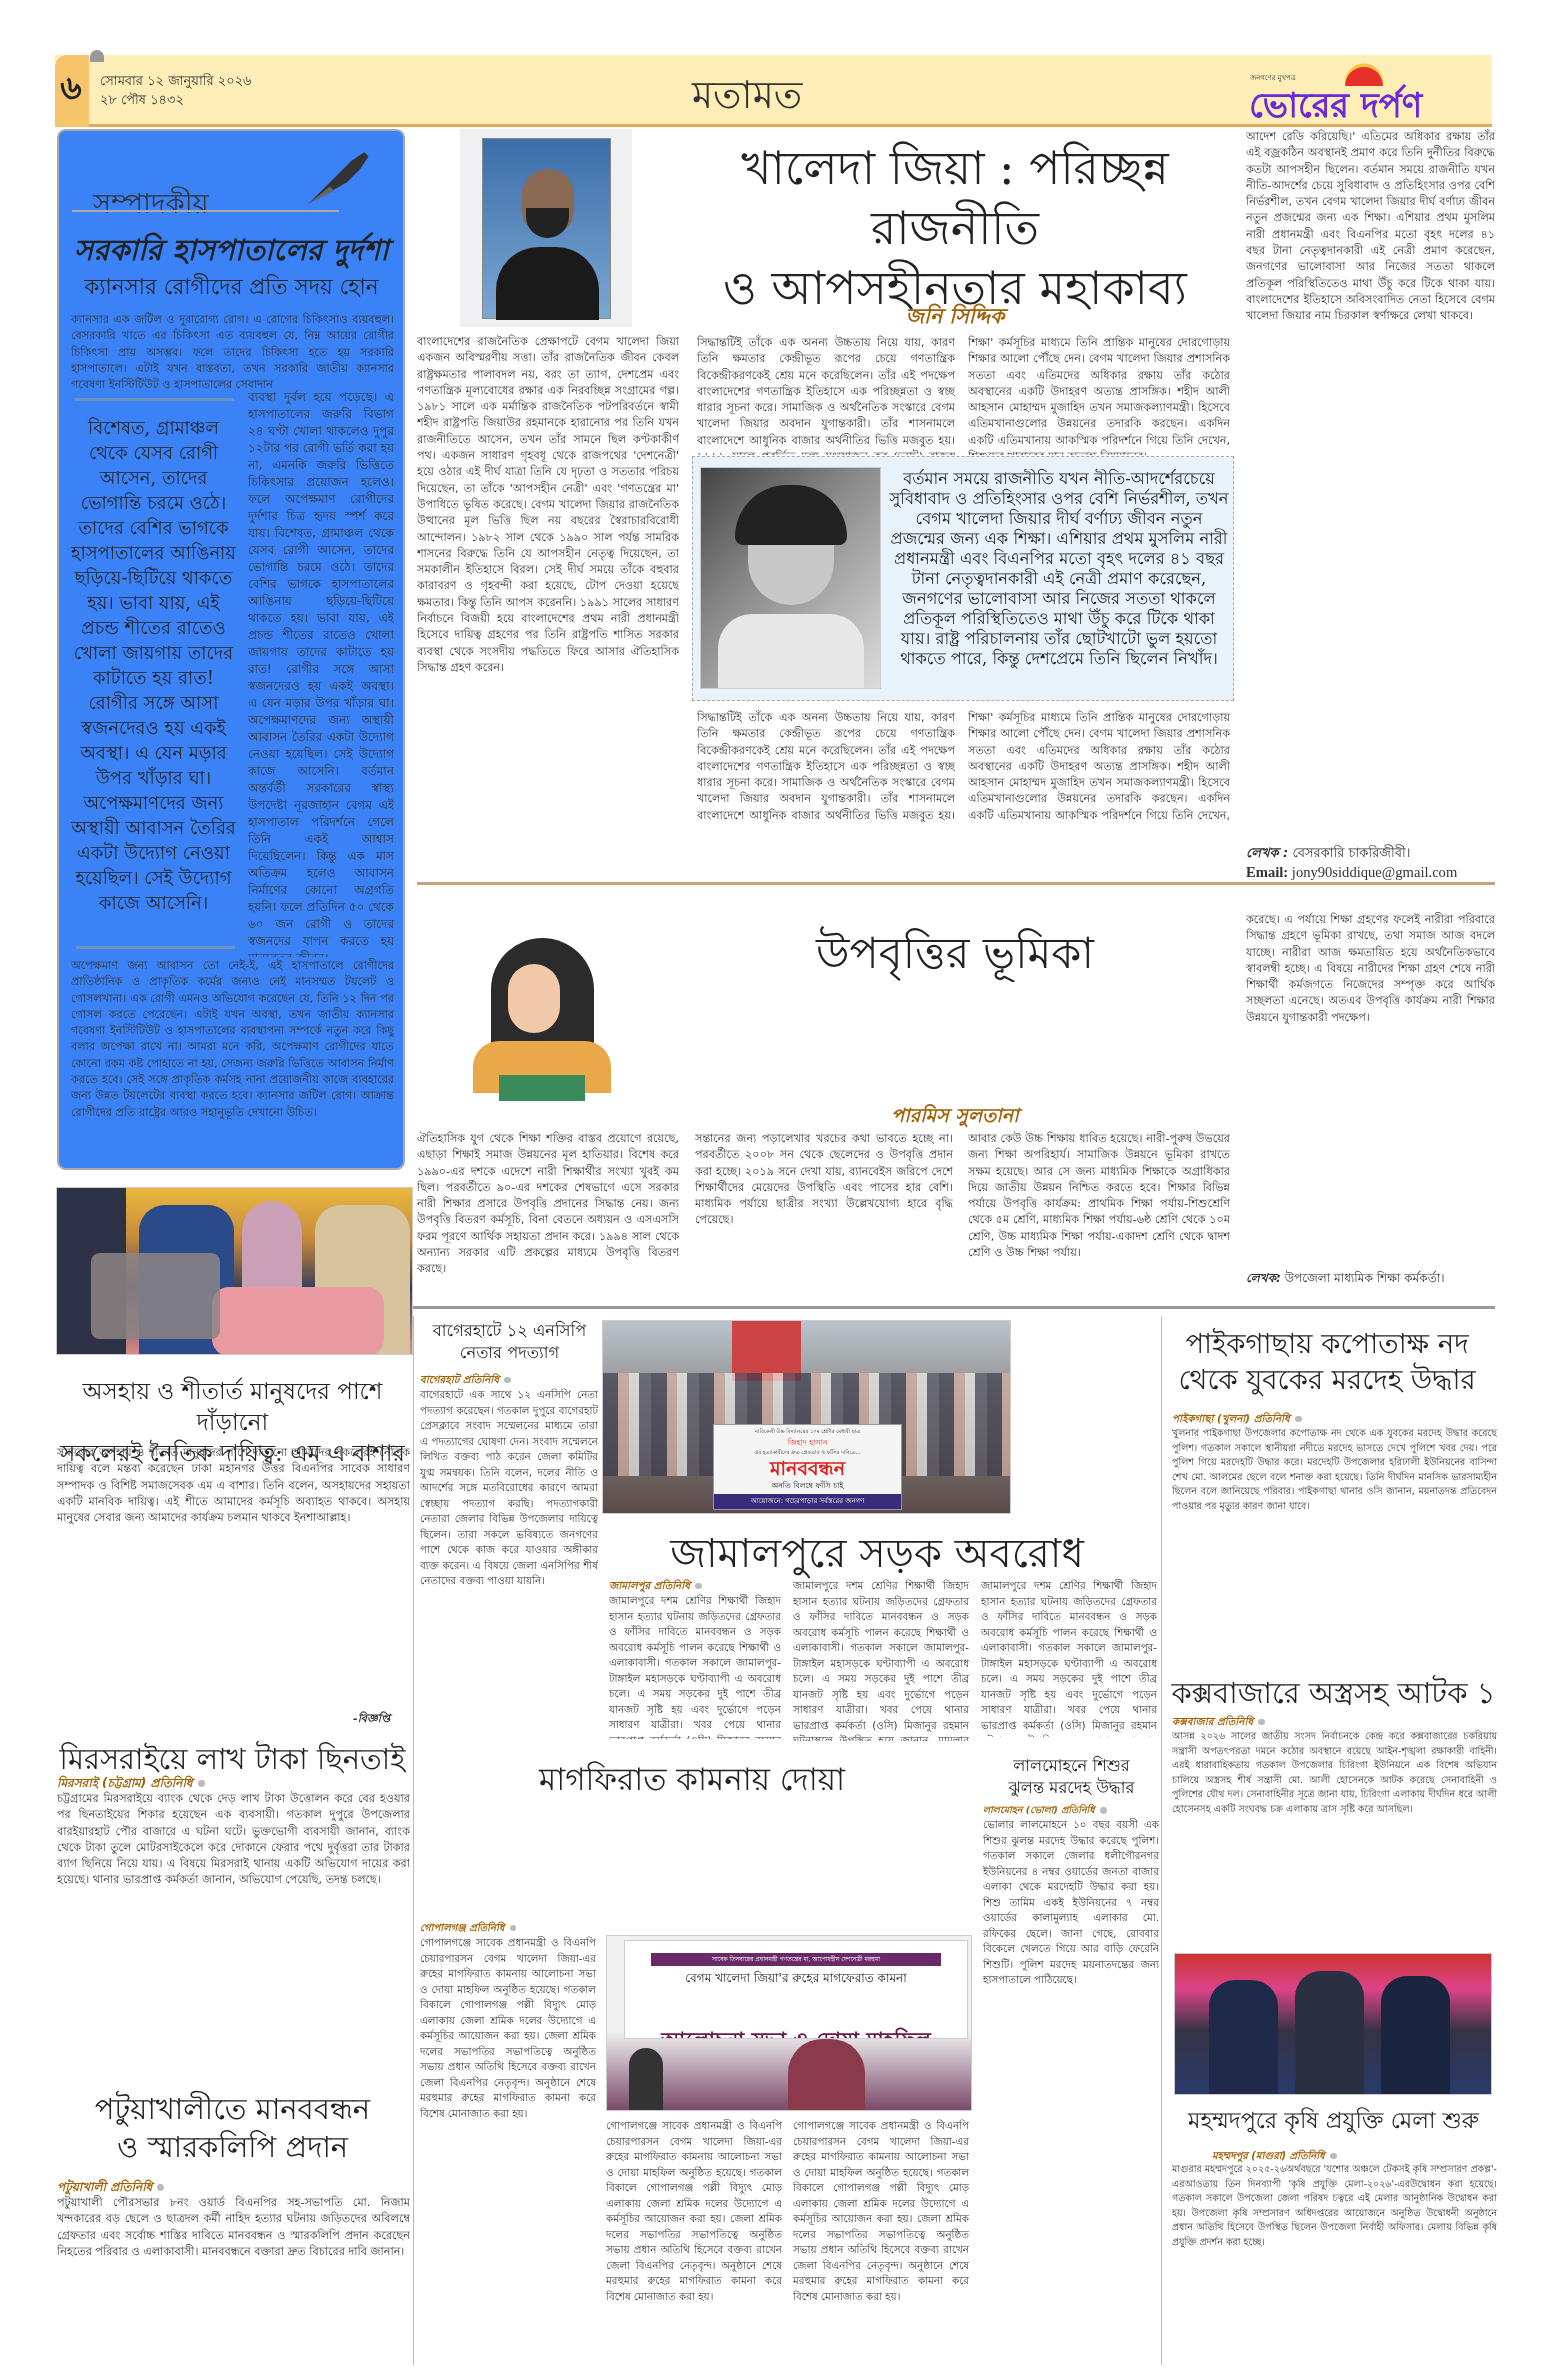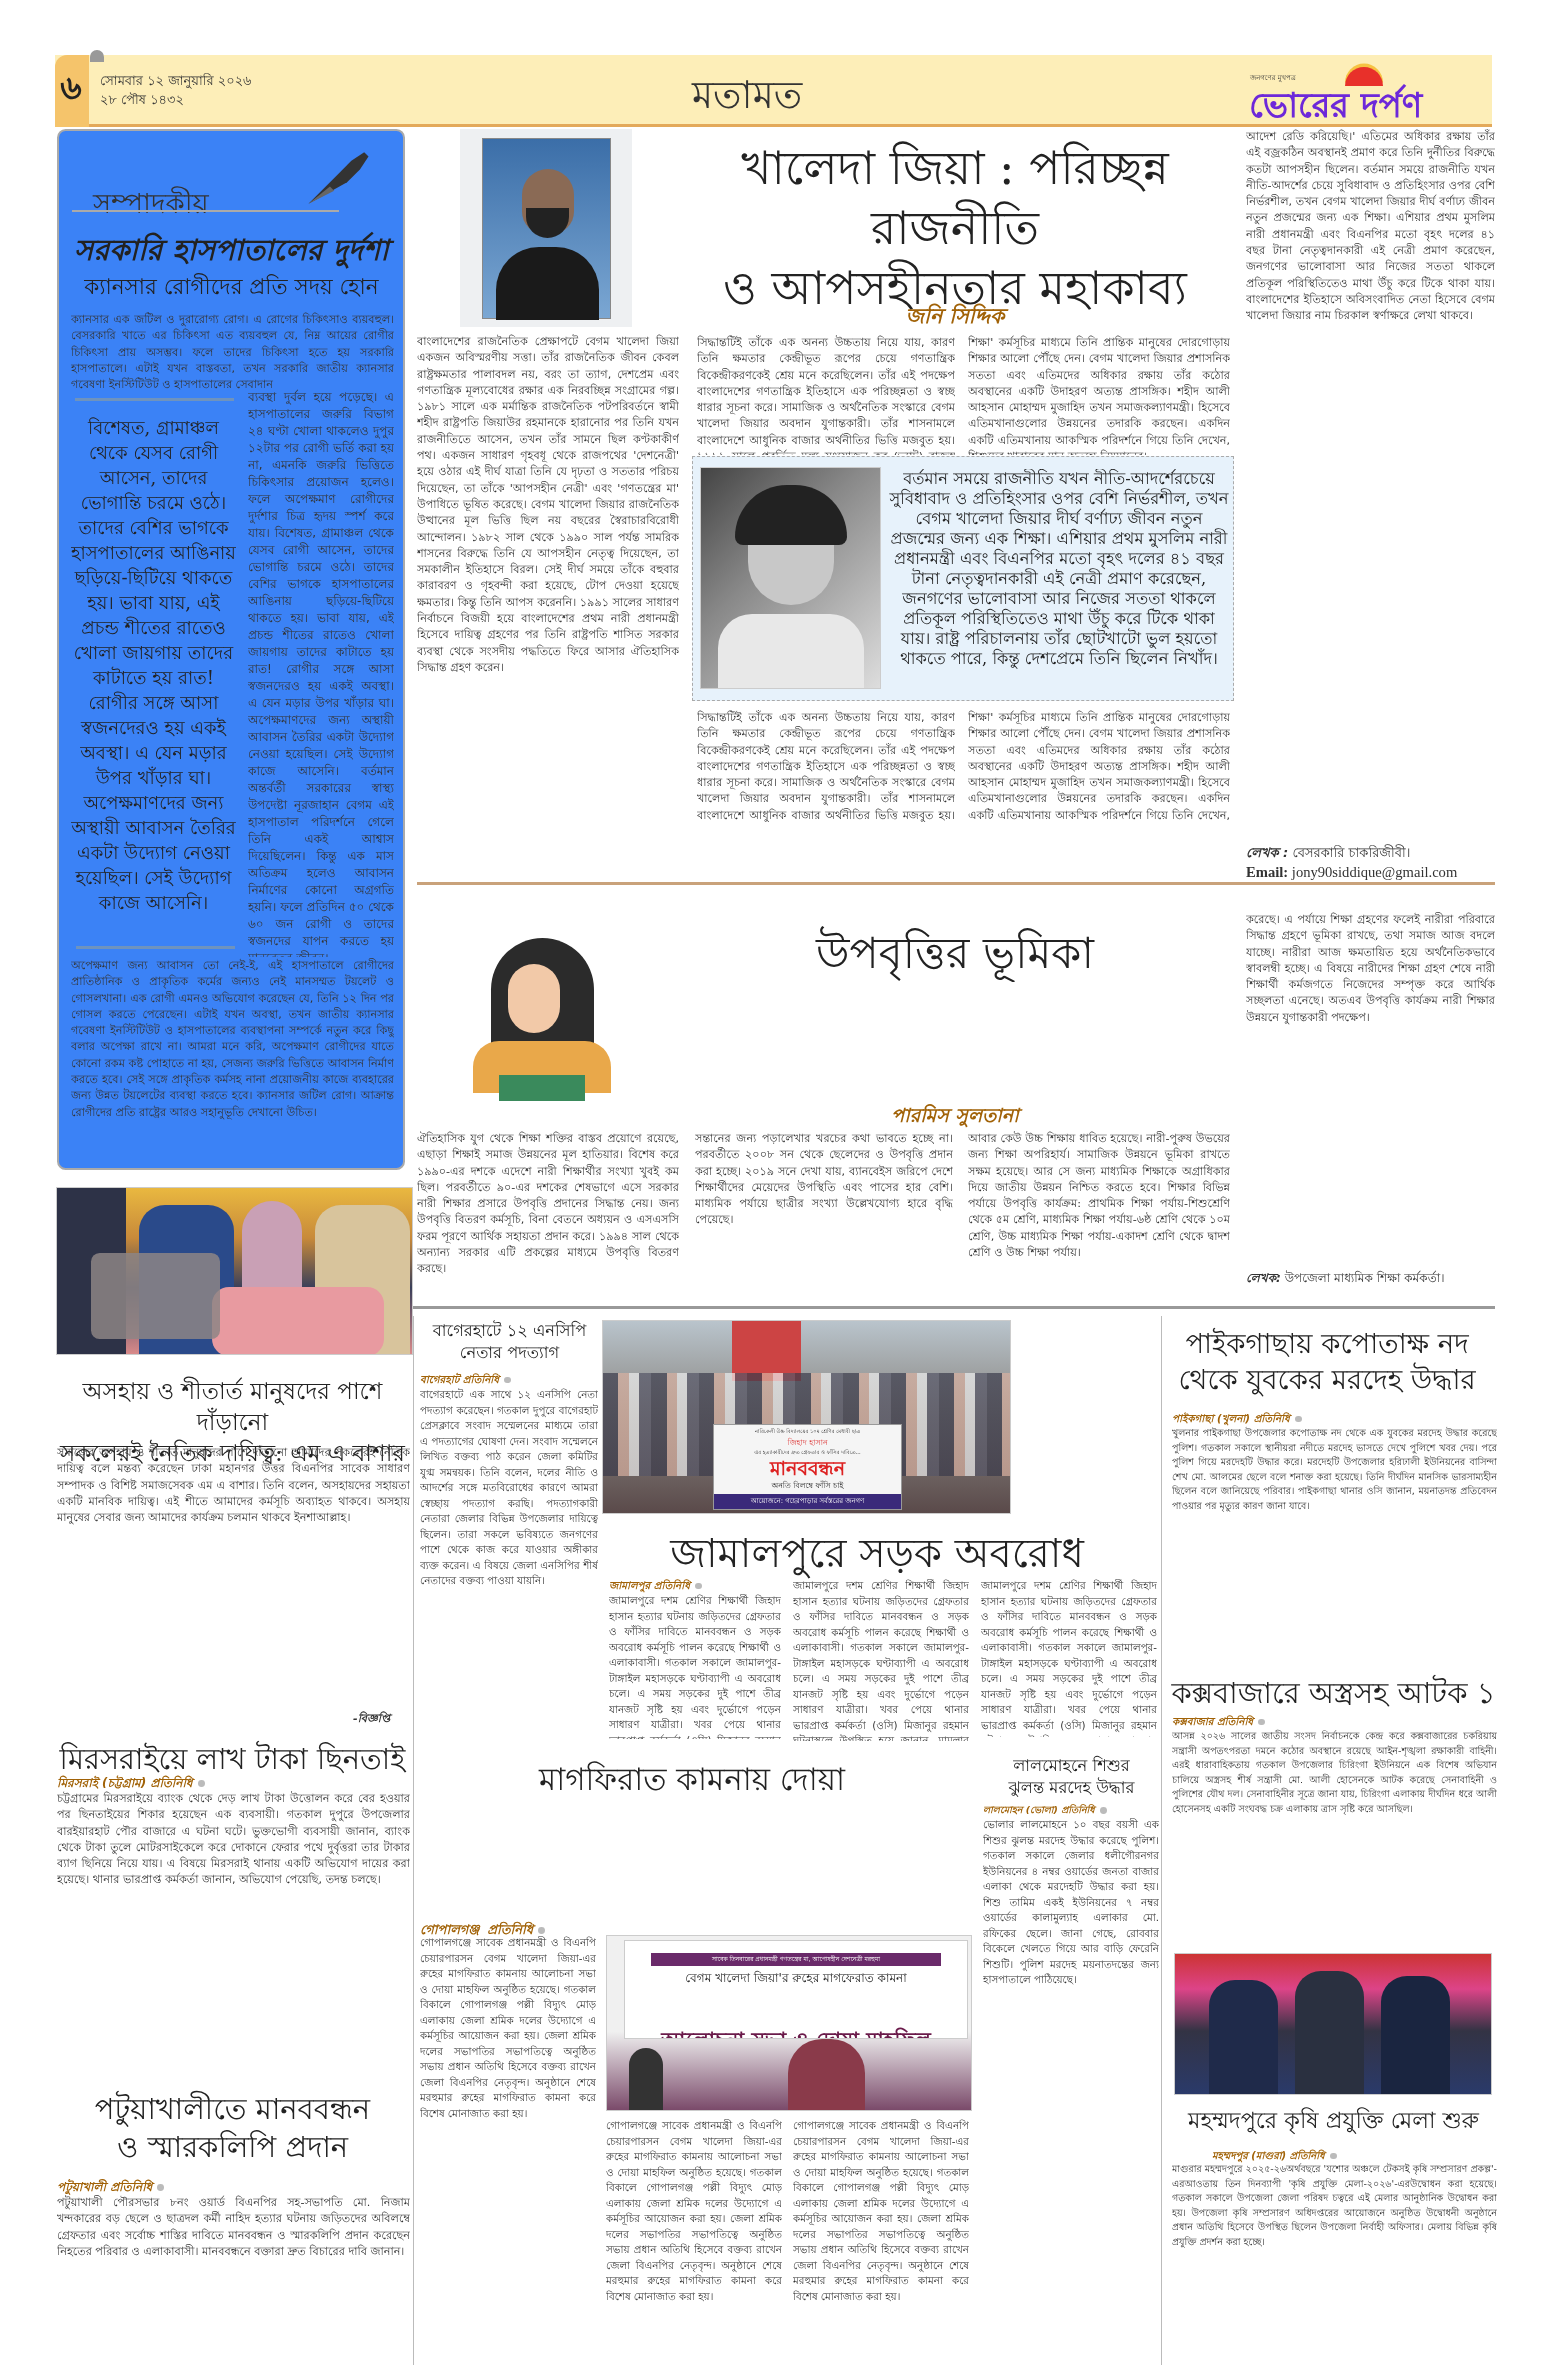--- a/index.html
+++ b/index.html
@@ -157,21 +157,21 @@
 </div>
 <div class="hd abs" style="left:602px;top:1522px;width:550px;font-size:40px;">জামালপুরে সড়ক অবরোধ</div>
 <div class="abs byline" style="left:609px;top:1578px;font-size:10.3px;"><span>জামালপুর প্রতিনিধি</span><span class="dot"></span></div>
 <div class="txt abs" style="left:609px;top:1593px;width:172px;height:146px;font-size:10.3px;line-height:15.5px;">জামালপুরে দশম শ্রেণির শিক্ষার্থী জিহাদ হাসান হত্যার ঘটনায় জড়িতদের গ্রেফতার ও ফাঁসির দাবিতে মানববন্ধন ও সড়ক অবরোধ কর্মসূচি পালন করেছে শিক্ষার্থী ও এলাকাবাসী। গতকাল সকালে জামালপুর-টাঙ্গাইল মহাসড়কে ঘণ্টাব্যাপী এ অবরোধ চলে। এ সময় সড়কের দুই পাশে তীব্র যানজট সৃষ্টি হয় এবং দুর্ভোগে পড়েন সাধারণ যাত্রীরা। খবর পেয়ে থানার ভারপ্রাপ্ত কর্মকর্তা (ওসি) মিজানুর রহমান ঘটনাস্থলে উপস্থিত হয়ে জানান, মামলার প্রধান আসামিকে গ্রেফতারে অভিযান চলছে।</div>
 <div class="txt abs" style="left:793px;top:1578px;width:176px;height:163px;font-size:10.3px;line-height:15.5px;">জামালপুরে দশম শ্রেণির শিক্ষার্থী জিহাদ হাসান হত্যার ঘটনায় জড়িতদের গ্রেফতার ও ফাঁসির দাবিতে মানববন্ধন ও সড়ক অবরোধ কর্মসূচি পালন করেছে শিক্ষার্থী ও এলাকাবাসী। গতকাল সকালে জামালপুর-টাঙ্গাইল মহাসড়কে ঘণ্টাব্যাপী এ অবরোধ চলে। এ সময় সড়কের দুই পাশে তীব্র যানজট সৃষ্টি হয় এবং দুর্ভোগে পড়েন সাধারণ যাত্রীরা। খবর পেয়ে থানার ভারপ্রাপ্ত কর্মকর্তা (ওসি) মিজানুর রহমান ঘটনাস্থলে উপস্থিত হয়ে জানান, মামলার প্রধান আসামিকে গ্রেফতারে অভিযান চলছে।</div>
 <div class="txt abs" style="left:981px;top:1578px;width:176px;height:159px;font-size:10.3px;line-height:15.5px;">জামালপুরে দশম শ্রেণির শিক্ষার্থী জিহাদ হাসান হত্যার ঘটনায় জড়িতদের গ্রেফতার ও ফাঁসির দাবিতে মানববন্ধন ও সড়ক অবরোধ কর্মসূচি পালন করেছে শিক্ষার্থী ও এলাকাবাসী। গতকাল সকালে জামালপুর-টাঙ্গাইল মহাসড়কে ঘণ্টাব্যাপী এ অবরোধ চলে। এ সময় সড়কের দুই পাশে তীব্র যানজট সৃষ্টি হয় এবং দুর্ভোগে পড়েন সাধারণ যাত্রীরা। খবর পেয়ে থানার ভারপ্রাপ্ত কর্মকর্তা (ওসি) মিজানুর রহমান ঘটনাস্থলে উপস্থিত হয়ে জানান, মামলার প্রধান আসামিকে গ্রেফতারে অভিযান চলছে।</div>
 
 <div class="hd abs" style="left:417px;top:1755px;width:550px;">
   <div style="font-size:31px;line-height:48px;">মাগফিরাত কামনায় দোয়া</div>
 </div>
-<div class="abs byline" style="left:420px;top:1920px;font-size:13px;font-family:Liberation Mono, monospace;"><span>গোপালগঞ্জ প্রতিনিধি</span><span class="dot"></span></div>
+<div class="abs byline" style="left:420px;top:1920px;font-size:10px;"><span>গোপালগঞ্জ প্রতিনিধি</span><span class="dot"></span></div>
 <div class="txt abs" style="left:420px;top:1935px;width:176px;height:430px;font-size:10.3px;line-height:15.5px;">গোপালগঞ্জে সাবেক প্রধানমন্ত্রী ও বিএনপি চেয়ারপারসন বেগম খালেদা জিয়া-এর রুহের মাগফিরাত কামনায় আলোচনা সভা ও দোয়া মাহফিল অনুষ্ঠিত হয়েছে। গতকাল বিকালে গোপালগঞ্জ পল্লী বিদ্যুৎ মোড় এলাকায় জেলা শ্রমিক দলের উদ্যোগে এ কর্মসূচির আয়োজন করা হয়। জেলা শ্রমিক দলের সভাপতির সভাপতিত্বে অনুষ্ঠিত সভায় প্রধান অতিথি হিসেবে বক্তব্য রাখেন জেলা বিএনপির নেতৃবৃন্দ। অনুষ্ঠানে শেষে মরহুমার রুহের মাগফিরাত কামনা করে বিশেষ মোনাজাত করা হয়।</div>
 <div class="abs photo" style="left:606px;top:1935px;width:366px;height:176px;background:linear-gradient(180deg,#f0f0f0 0%,#f0f0f0 55%,#7a4a6a 100%);">
   <div style="position:absolute;left:17px;top:4.3px;width:344px;height:99px;background:#fff;border:0.9px solid #ccc;text-align:center;overflow:hidden;">
     <div style="font-size:6px;color:#fff;background:#6a2a6a;margin:12px 26px 2.6px;padding:0.9px;">সাবেক তিনবারের প্রধানমন্ত্রী গণতন্ত্রের মা, আপোষহীন দেশনেত্রী মরহুমা</div>
     <div style="font-size:12px;color:#222;">বেগম খালেদা জিয়া'র রুহের মাগফেরাত কামনা</div>
     <div style="font-size:20.6px;font-weight:bold;color:#6a1a4a;line-height:27.5px;margin-top:38px;">আলোচনা সভা ও দোয়া মাহফিল</div>
     <div style="font-size:10.3px;color:#fff;background:#4a2a6a;margin-top:6.9px;padding:2.6px 0;">আয়োজনে: গোপালগঞ্জ জেলা শ্রমিক দল</div>
   </div>
   <div style="position:absolute;left:181px;top:103px;width:77px;height:73px;background:#8a3a4a;border-radius:34px 34px 0 0;"></div>
   <div style="position:absolute;left:21.5px;top:112px;width:34px;height:65px;background:#333;border-radius:17px 17px 0 0;"></div>

